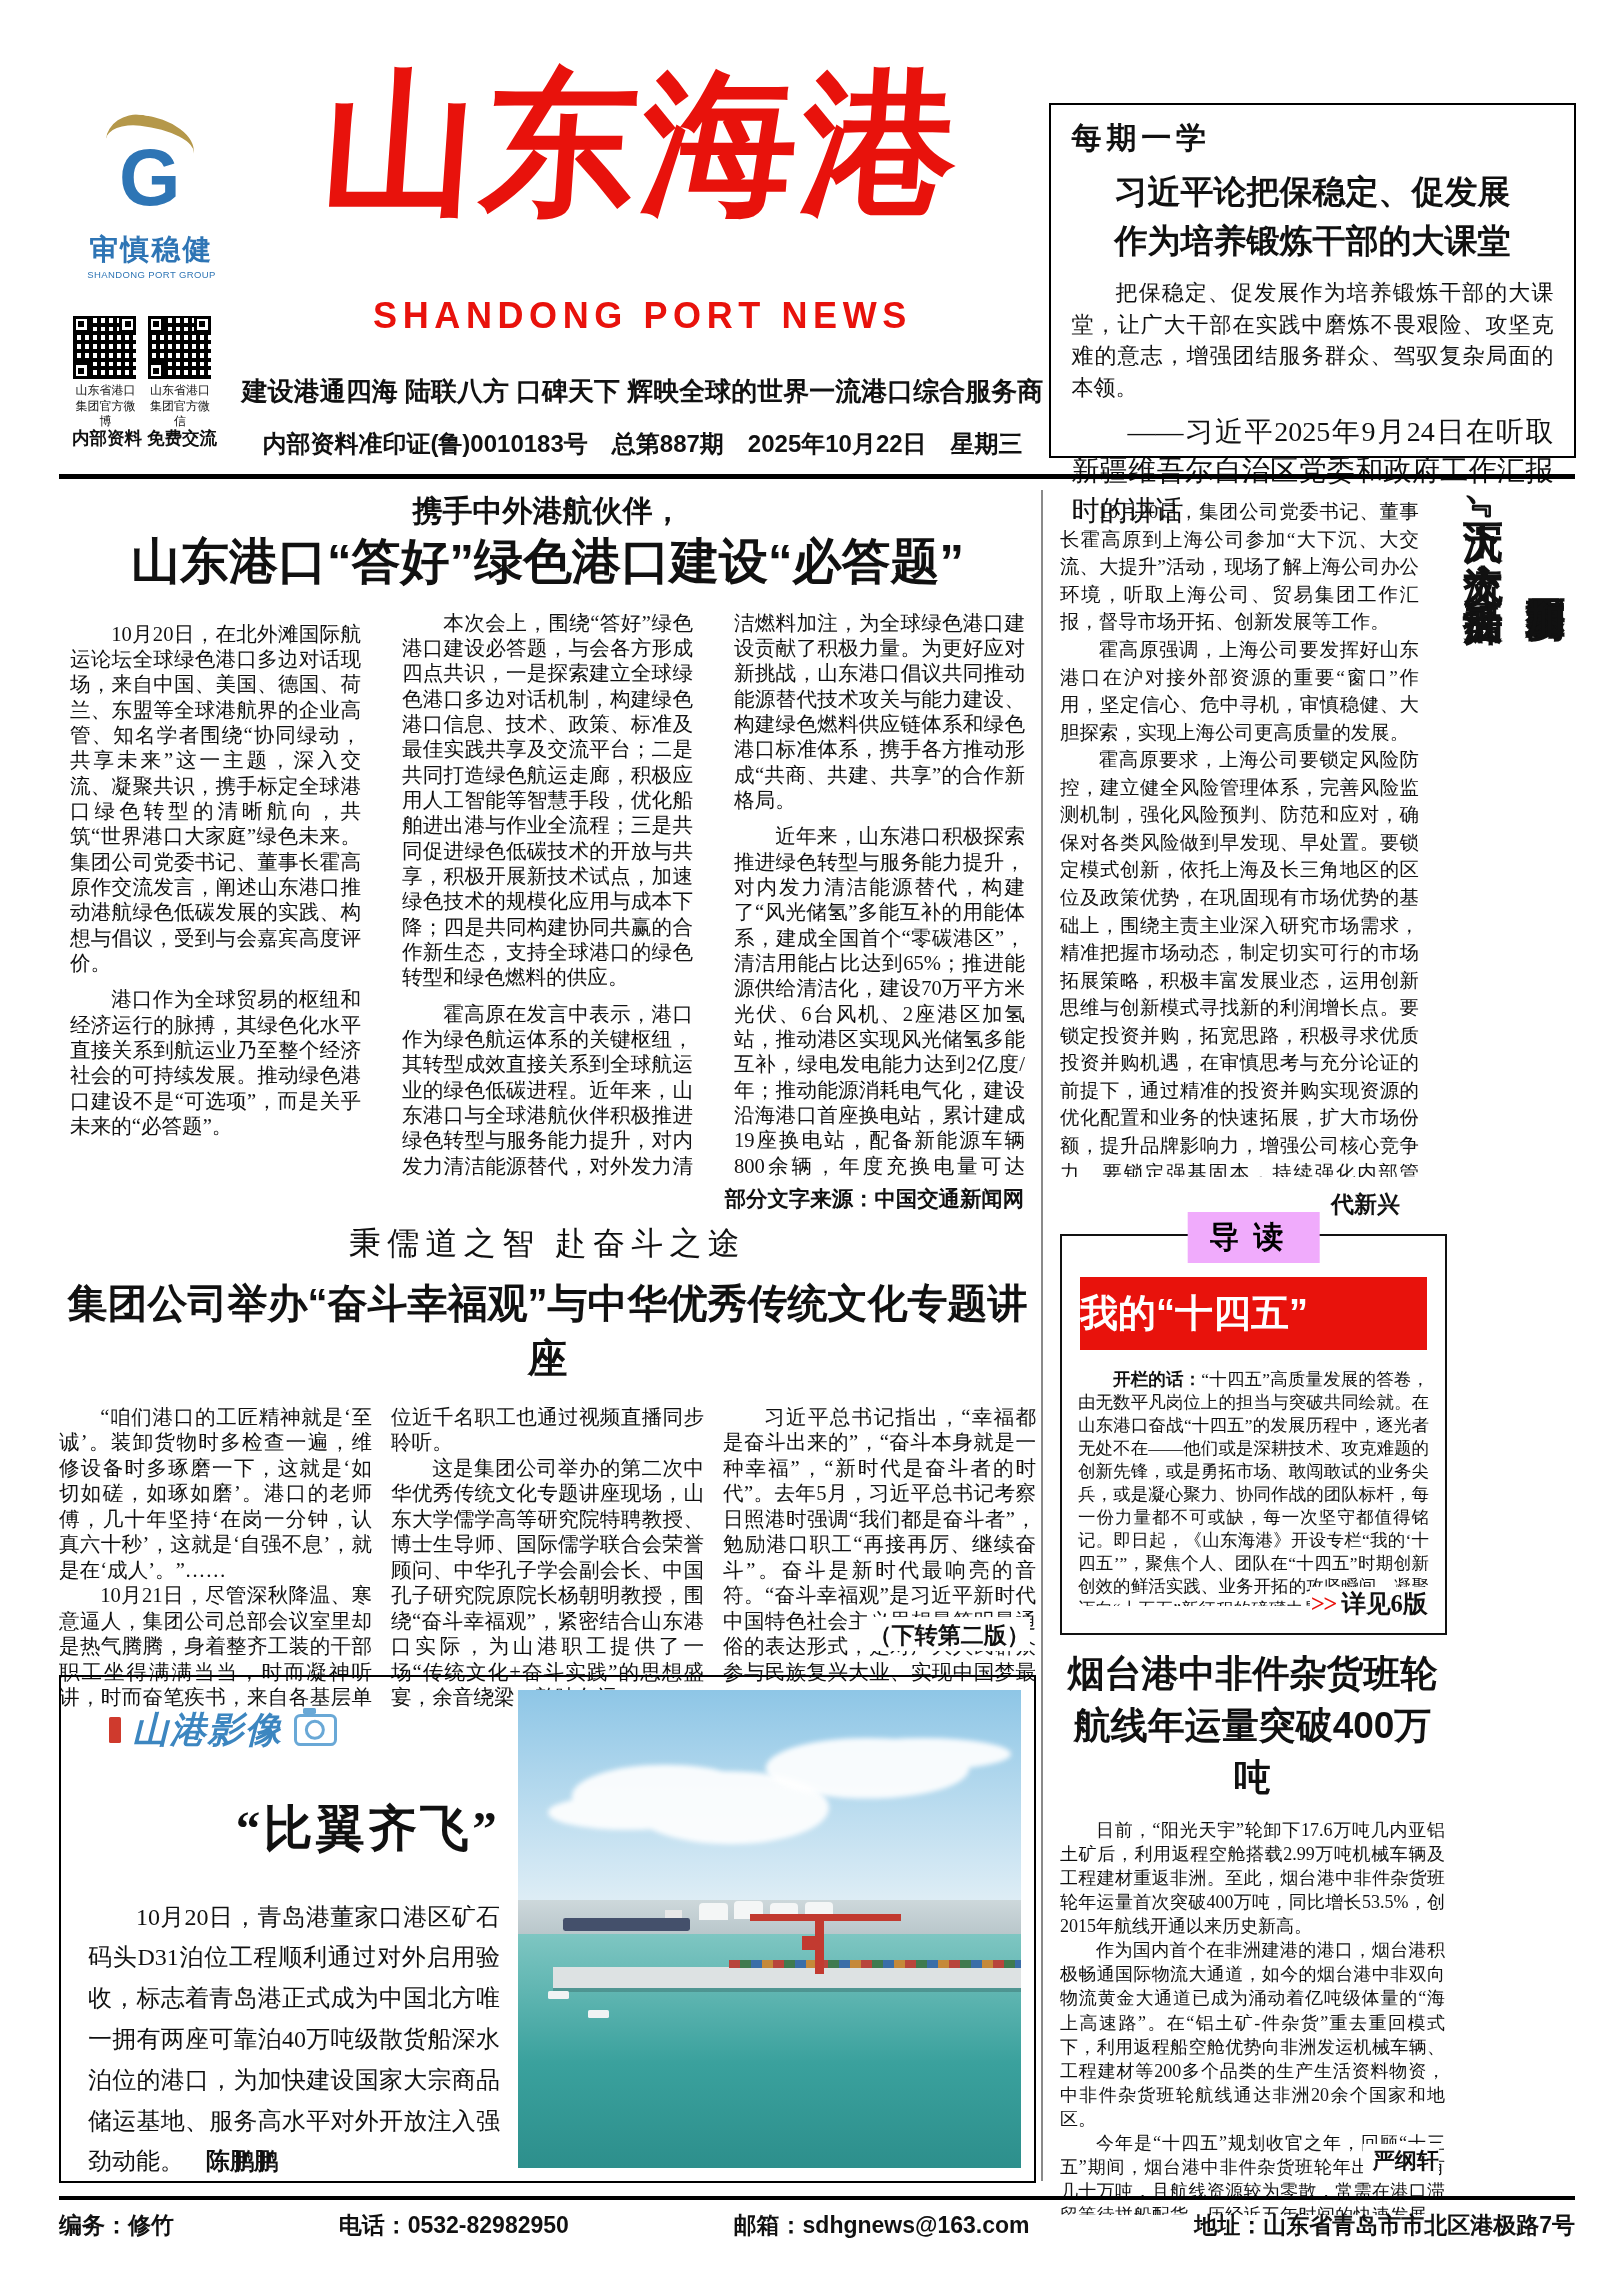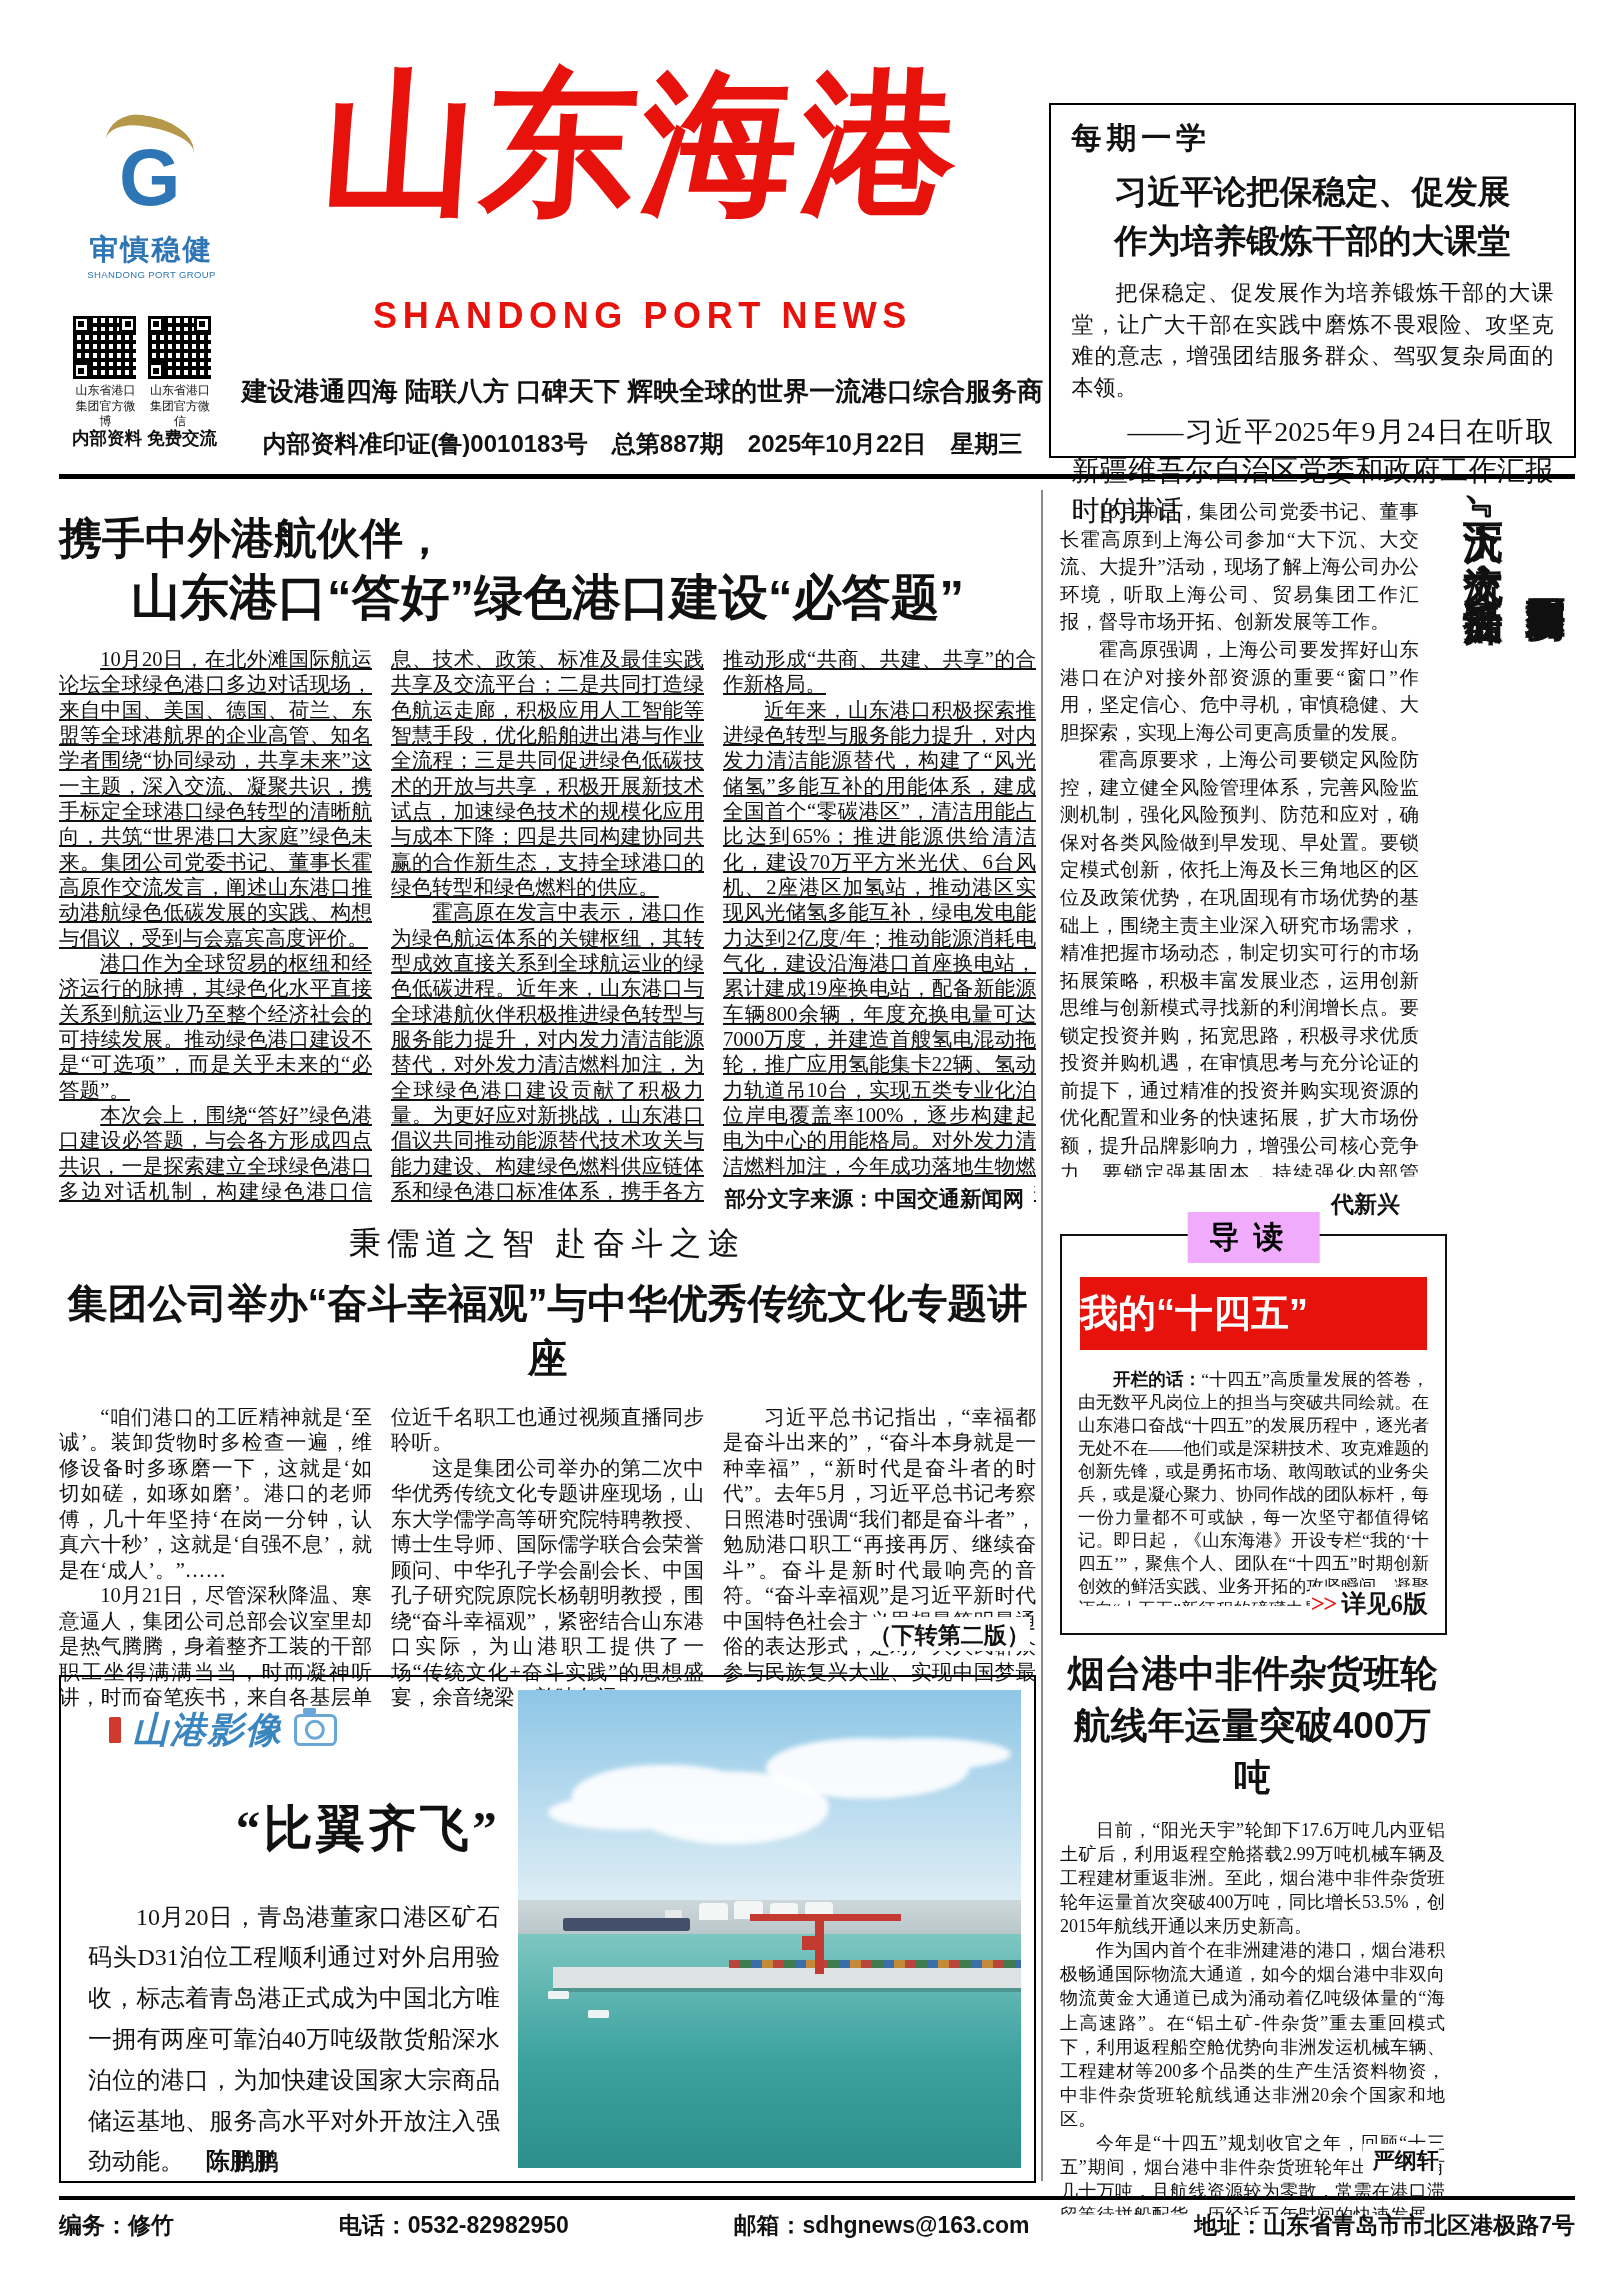--- a/index.html
+++ b/index.html
@@ -49,25 +49,25 @@
   .study-label { font-size:30px; font-weight:bold; letter-spacing:4.8px; }
   .study-title { margin-top:8px; text-align:center; font-size:33px; line-height:1.5; font-weight:bold; }
   .study-body { margin-top:11px; font-size:22px; line-height:1.45; text-align:justify; text-indent:2em; }
   .study-attr { margin-top:8px; font-size:28px; line-height:1.4; text-align:justify; text-indent:2em; }
 
   .header-rule { position:absolute; left:59px; top:474px; width:1516px; height:4.8px; background:#000; }
   .vertical-rule { position:absolute; left:1041px; top:490px; width:1.6px; height:1691px; background:#8a8a8a; }
 
   
   .main-article { position:absolute; left:59px; top:492px; width:977px; height:723px; }
-  .main-hl-1 { font-size:43px; font-weight:bold; line-height:1.25;margin-top:20px; }
+  .main-hl-1 { text-align:center; font-size:30px; font-weight:bold; line-height:1.25; }
   .main-hl-2 { text-align:center; font-size:49px; font-weight:bold; line-height:1.3; }
   .main-body { margin-top:17.5px; height:577px; overflow:hidden;
     column-count:3; column-gap:19px; font-size:20.6px; line-height:1.23; text-align:justify; }
-  .main-body p { text-indent:2em; margin:0;text-decoration:underline; }
+  .main-body p { text-indent:2em; margin:11px; }
   .main-source { position:absolute; right:1.6px; bottom:1.6px; width:320px; background:#fff;
     text-align:center; font-weight:bold; font-size:21.4px; padding-top:4px; }
 
   
   .sh-article { position:absolute; left:1060px; top:492px; width:516px; height:728px; }
   .sh-text { position:absolute; left:0; top:6.3px; width:359px; height:679px; overflow:hidden;
     font-size:19.4px; line-height:1.42; text-align:justify; }
   .sh-text p { text-indent:2em; margin:0; }
   .sh-byline { position:absolute; left:0; bottom:0; width:359px; text-align:right;
     font-size:23px; font-weight:bold; background:#fff; padding:3.2px 19px 0 0; }

